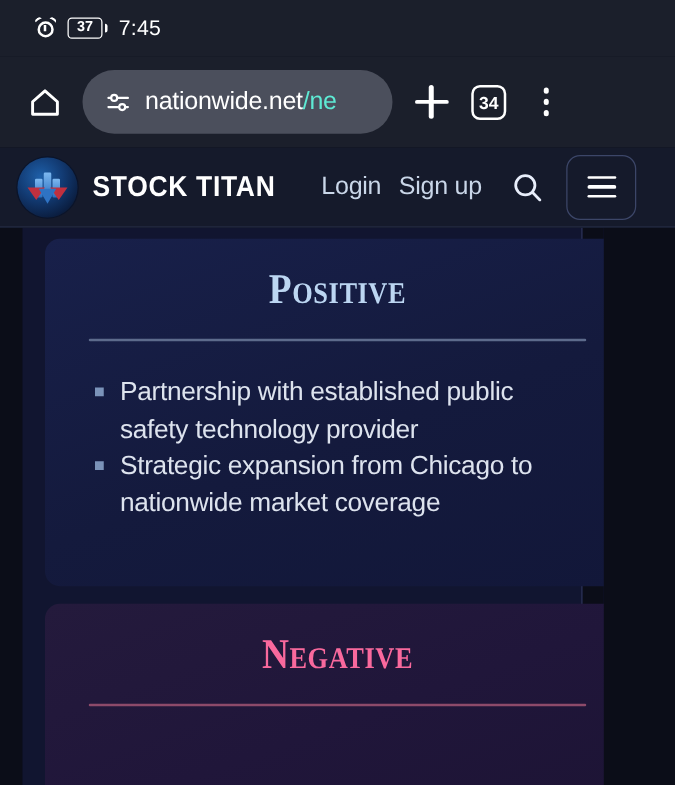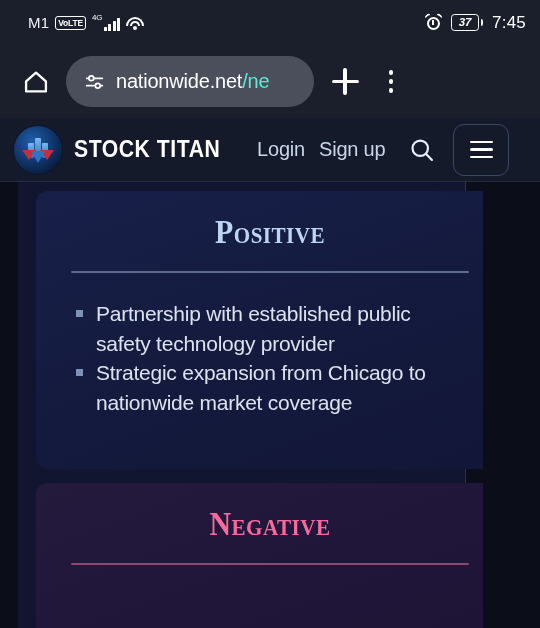--- a/index.html
+++ b/index.html
@@ -71,21 +71,21 @@
     position:absolute; left:7.2px; top:6px;
     width:1.6px; height:4.5px; background:#fff;
   }
   .battery { display:flex; align-items:center; }
   .battery .body {
     border:1.8px solid #fff; border-radius:3.5px;
     height:17px; min-width:28px;
     display:flex; align-items:center; justify-content:center;
     padding: 0 2px;
   }
-  .battery .lvl { font-size:11.5px; font-weight:600; color:#fff; line-height:1;font-style:italic; }
+  .battery .lvl { font-size:11.5px; font-weight:600; color:#fff; line-height:1; }
   .battery .tip {
     width:2.5px; height:7px; background:#fff;
     border-radius:0 2px 2px 0; margin-left:1.5px;
   }
   .clock { font-size:17px; color:#fff; letter-spacing:.2px; }
 
   
   .chrome {
     position:absolute; top:45px; left:0;
     width:540px; height:73px;
@@ -248,38 +248,20 @@
   .card.positive .bullets li::before { background:#7b93b9; }
   .card.negative .bullets li::before { background:#e8708f; }
   .card.negative .bullets { margin-top: 24px; }
 </style>
 </head>
 <body>
 
 <div id="screen">
 
   <div class="statusbar">
-    <div class="status-left">
-      <span class="carrier">M1</span>
-      <span class="volte">VoLTE</span>
-      <span class="sig-wrap">
-        <span class="net-label">4G</span>
-        <span class="bars">
-            <i></i>
-            <i></i>
-            <i></i>
-            <i></i>
-          </span>
-      </span>
-      <span class="wifi">
-        <span class="a"></span>
-          <span class="b"></span>
-          <span class="c"></span>
-      </span>
-    </div>
     <div class="status-right">
       <span class="alarm">
         <span class="ear l"></span>
           <span class="ear r"></span>
         <span class="face"></span>
           <span class="hand"></span>
       </span>
       <span class="battery">
         <span class="body">
             <span class="lvl">37</span>
@@ -307,20 +289,23 @@
         </svg>
       </span>
       <span class="url-text"><span>nationwide.net</span><span class="path">/ne</span></span>
     </div>
 
     <div class="chrome-btn">
       <span class="plus-h"></span>
       <span class="plus-v"></span>
     </div>
 
+    <div class="chrome-btn">
+      <span class="tabcount">34</span>
+    </div>
 
     <div class="chrome-btn">
       <span class="kebab">
           <i></i>
           <i></i>
           <i></i>
         </span>
     </div>
   </div>
 

